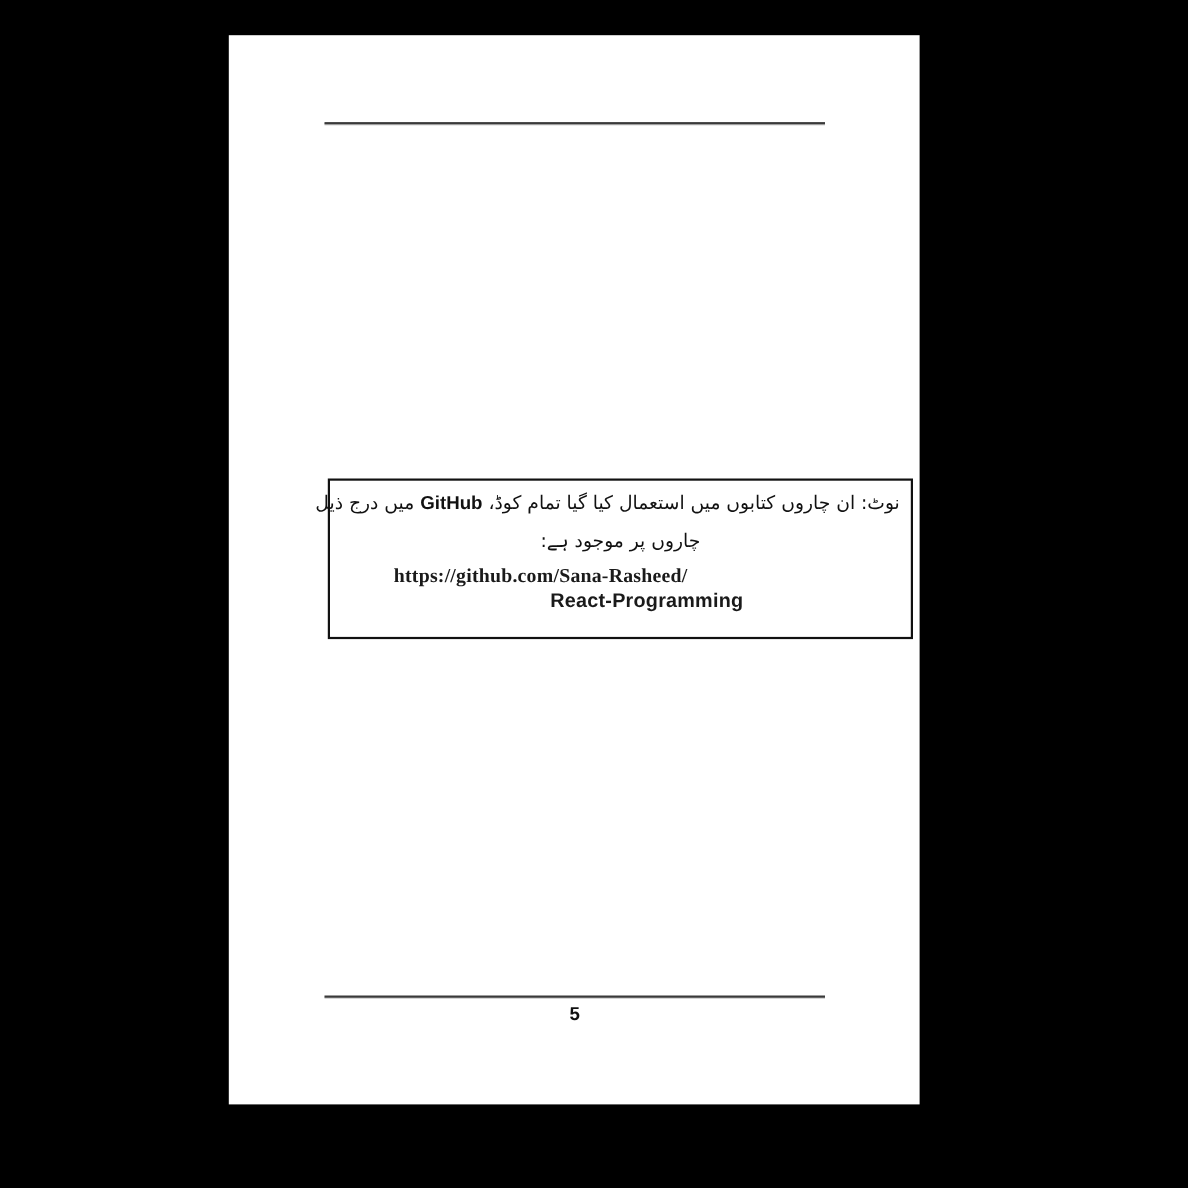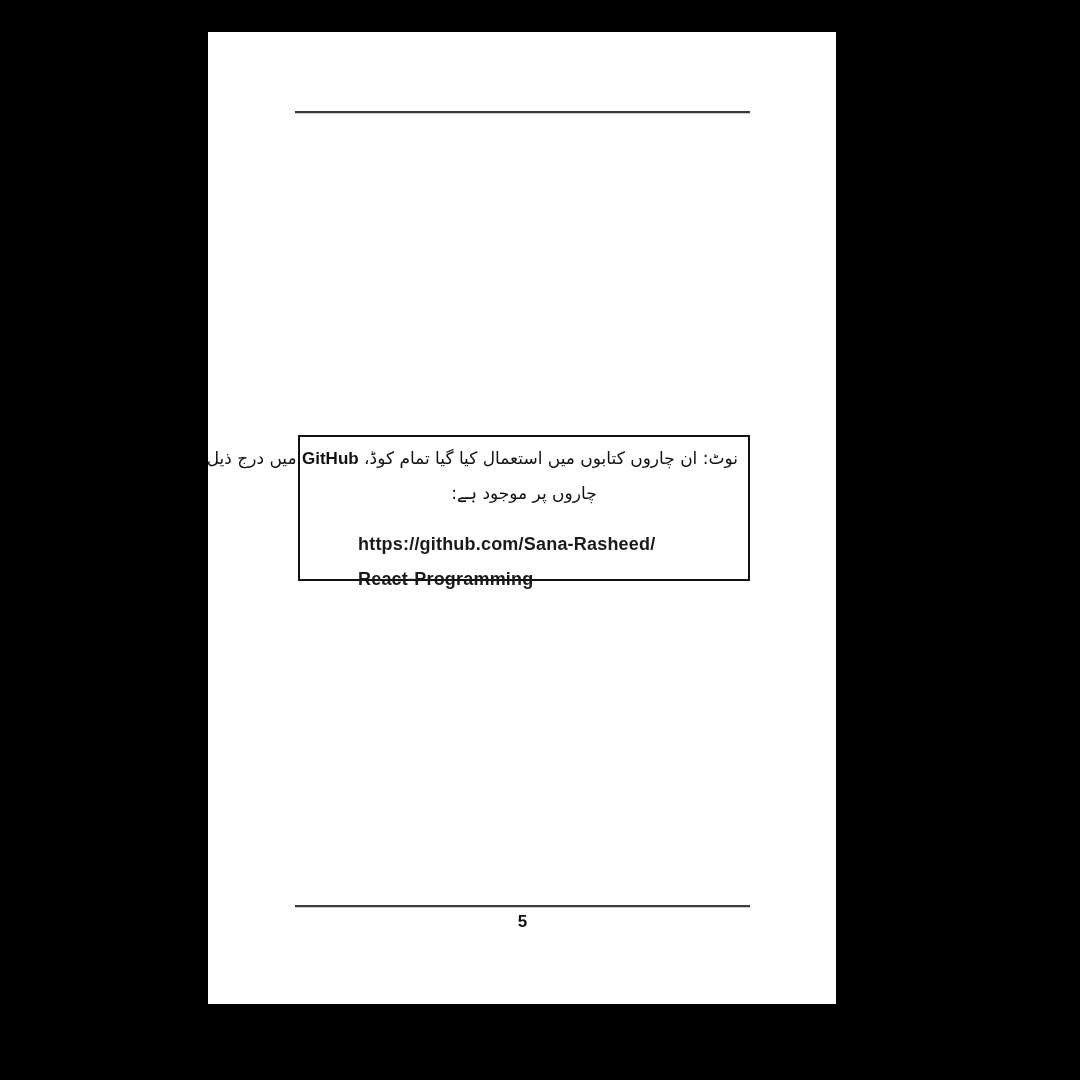--- a/index.html
+++ b/index.html
@@ -32,21 +32,21 @@
     background: #3a3a3a;
     box-shadow: 0 1px 0 #cccccc;
   }
   .rule-top { top: 79px; }
   .rule-bottom { top: 873px; }
 
   .note-box {
     position: absolute;
     left: 90px;
     top: 403px;
-    width: 452px;
+    width: 532px;
     height: 146px;
     box-sizing: border-box;
     border: 2px solid #111111;
     background: #ffffff;
     padding: 4px 10px 0 10px;
   }
   .urdu {
     direction: rtl;
     unicode-bidi: embed;
     text-align: center;
@@ -66,22 +66,22 @@
   .url-line {
     font-family: "Liberation Sans", sans-serif;
     font-weight: bold;
     font-size: 18px;
     line-height: 20px;
     color: #1a1a1a;
     letter-spacing: 0.2px;
     margin-left: 48px;
     text-align: left;
   }
-  .url-line-1 { margin-top: 24px; }
-  .url-line-2 { margin-top: 15px; }
+  .url-line-1 { margin-top: 4px; font-family: Liberation Serif, serif; }
+  .url-line-2 { margin-top: 3px; text-align: center; }
 
   .page-number {
     position: absolute;
     left: 87px;
     top: 879px;
     width: 455px;
     text-align: center;
     font-family: "Liberation Sans", sans-serif;
     font-weight: bold;
     font-size: 17px;

